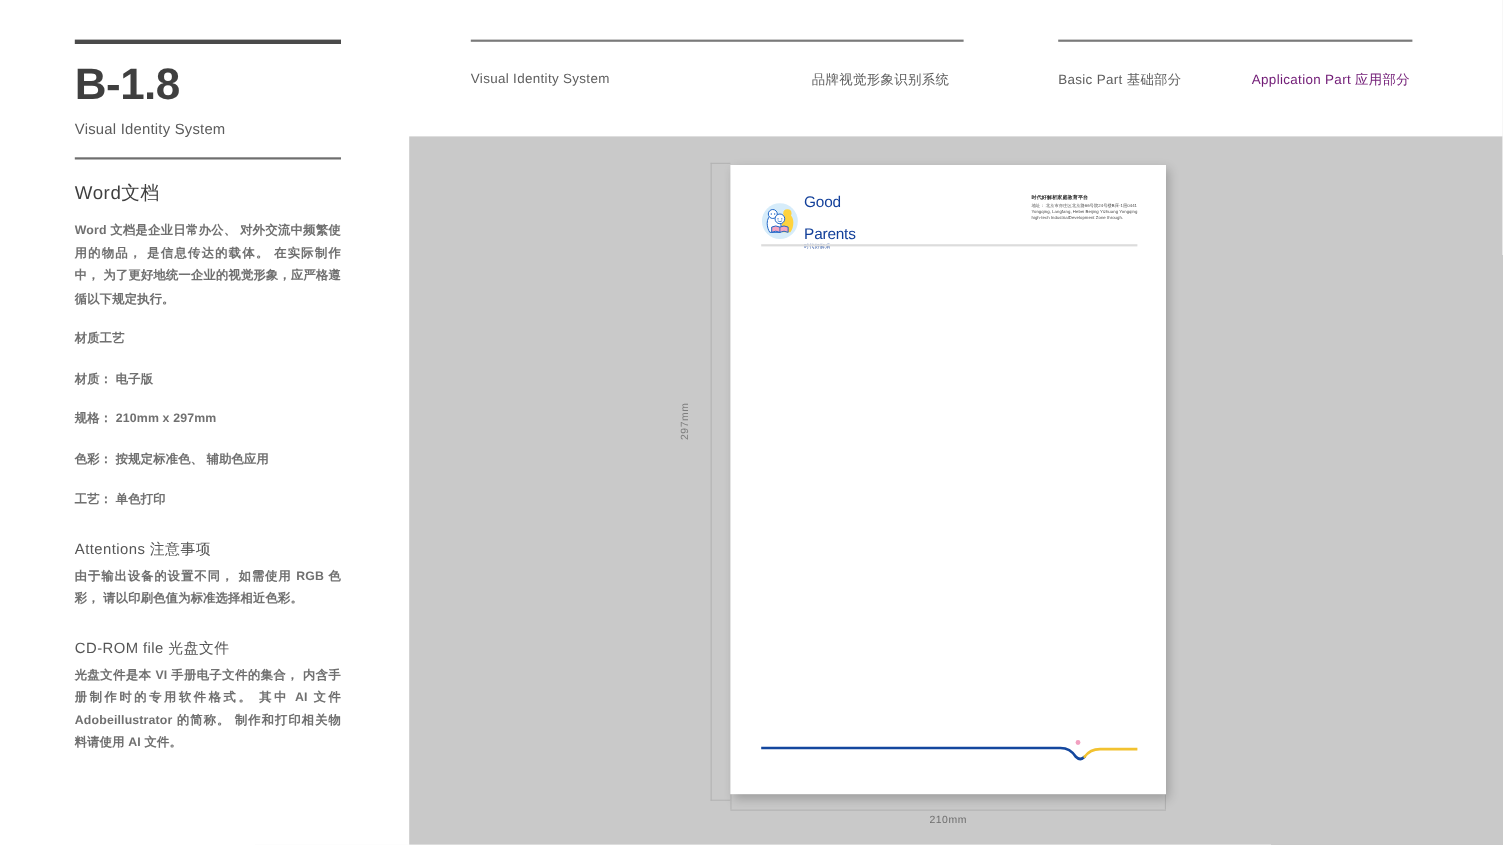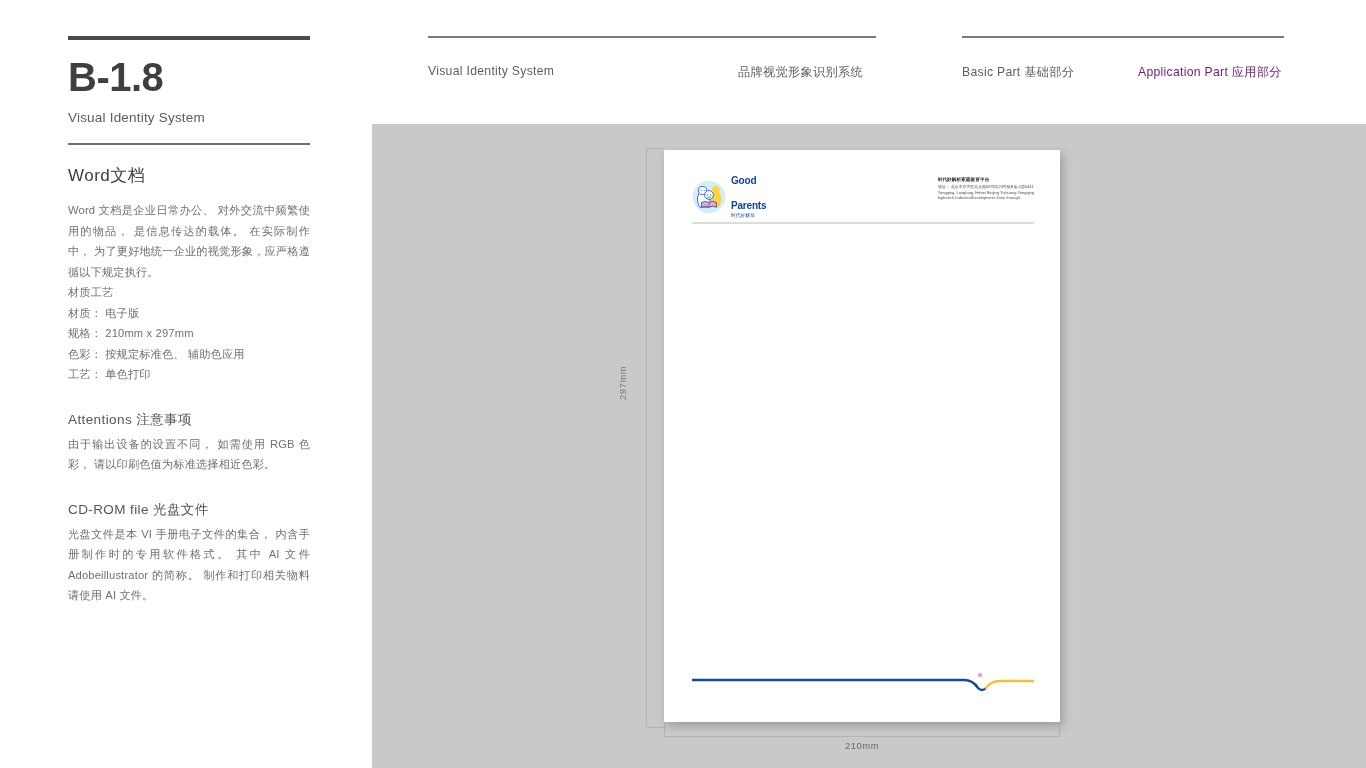--- a/index.html
+++ b/index.html
@@ -18,23 +18,23 @@
     font-size: 40px; font-weight: 700; color: #3f3f3f;
     letter-spacing: -0.5px; margin-top: 16px; line-height: 1.05;
   }
   #code-sub { font-size: 13.5px; color: #5c5c5c; margin-top: 12px; letter-spacing: .2px; }
   .rule-thin { height: 2px; background: #6e6e6e; width: 242px; margin-top: 18px; }
 
   #section-title { font-size: 17px; color: #3f3f3f; margin-top: 19px; letter-spacing: .5px; }
 
   .body-copy {
     font-size: 11.2px; color: #707070; line-height: 20.5px;
-    margin-top: 13px; text-align: justify; letter-spacing: .15px;
-  }
-  .body-copy.tight { margin-top: 0px; }
+    margin-top: 13px; text-align: justify; letter-spacing: .15px; font-weight: bold;
+  }
+  .body-copy.tight { margin-top: 16px; }
   .sub-head {
     font-size: 13.5px; color: #555; letter-spacing: .4px;
   }
   .blk { margin-top: 26px; }
   .blk .sub-head + .body-copy { margin-top: 5px; }
 
   
   .nav-group { position: absolute; top: 36px; }
   .nav-rule { height: 2px; background: #7a7a7a; }
   .nav-label {
@@ -85,21 +85,21 @@
 
   
   #letterhead {
     position: absolute; left: 28px; top: 26px; right: 26px;
     display: flex; align-items: flex-start; justify-content: space-between;
   }
   #logo-lockup { display: flex; align-items: center; gap: 5px; }
   #logo-mark { width: 34px; height: 34px; flex: 0 0 34px; }
   #wordmark { line-height: 1; }
   #wm-1, #wm-2 {
-    font-size: 10px; font-weight: 700; color: #13409a;
+    font-size: 14px; font-weight: 400; color: #13409a;
     letter-spacing: -0.2px; display: block;
   }
   #wm-2 { margin-top: 15px; }
   #wm-cn {
     display: block; font-size: 4.6px; color: #13409a;
     letter-spacing: .2px; margin-top: 2.5px; transform: scaleY(1.1);
   }
 
   #addr-block { text-align: left; padding-top: 1px; }
   #addr-title {

